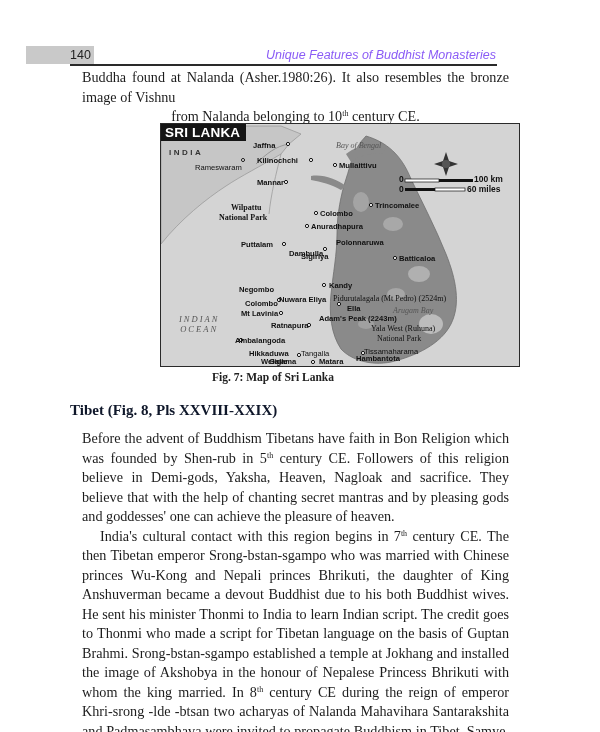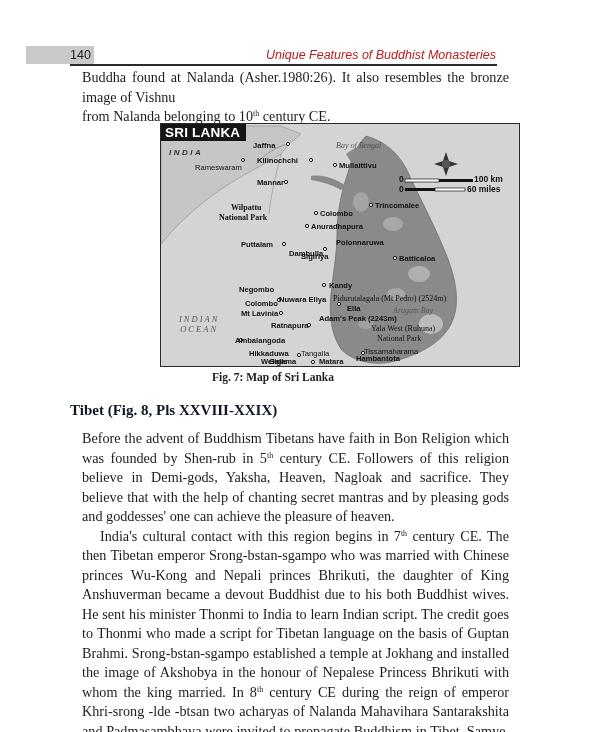--- a/index.html
+++ b/index.html
@@ -12,21 +12,21 @@
   }
   .head-tab {
     position: absolute; left: 26px; top: 1px; width: 56px; height: 18px; background: #c9c9c9;
   }
   .page-no {
     position: absolute; left: 70px; top: 1px; font-family: "Liberation Sans", "DejaVu Sans", sans-serif;
     font-size: 12.5px; color: #222; background: #c9c9c9; padding: 1px 3px 0 0; height: 17px; line-height: 17px;
   }
   .head-title {
     position: absolute; right: 104px; top: 2px; font-family: "Liberation Sans", "DejaVu Sans", sans-serif;
-    font-style: italic; font-size: 12.5px; color: #b91c1c; line-height: 16px;
+    font-style: italic; font-size: 12.5px; color: #8b5cf6; line-height: 16px;
   }
   .head-rule {
     position: absolute; left: 70px; top: 19px; width: 427px; height: 1.5px; background: #2a2a2a;
   }
   .text {
     position: absolute; left: 70px; width: 427px; font-size: 14.2px; line-height: 19.5px;
     text-align: justify;
     margin-left: 12px;
   }
   .text p { margin: 0; }
@@ -43,21 +43,21 @@
     font-family: "Liberation Sans", "DejaVu Sans", sans-serif; font-weight: bold; font-size: 13.5px;
     padding: 1px 6px 1px 4px; letter-spacing: 0.2px;
   }
   .lbl {
     position: absolute; font-family: "Liberation Sans", "DejaVu Sans", sans-serif; font-size: 7.6px;
     font-weight: bold; color: #111; white-space: nowrap; line-height: 9px;
   }
   .lbl.serif { font-family: "Liberation Serif", "DejaVu Serif", serif; font-weight: bold; font-size: 8px; }
   .lbl.sea { font-family: "Liberation Serif", "DejaVu Serif", serif; font-style: italic; font-weight: normal; color: #555; font-size: 8px; }
   .lbl.ocean { font-family: "Liberation Serif", "DejaVu Serif", serif; font-style: italic; font-weight: normal; color: #555; font-size: 8.5px; letter-spacing: 2px; line-height: 10px; text-align: center; }
-  .lbl.country { letter-spacing: 2.5px; font-size: 8px; color: #333; font-style: italic; }
+  .lbl.country { letter-spacing: 2.5px; font-size: 8px; color: #333; }
   .caption {
     position: absolute; top: 371px; left: 0; width: 496px; text-align: center;
     font-size: 11.5px; font-weight: bold; color: #222;
   }
   .caption span { margin-left: 50px; }
   .section-heading {
     position: absolute; top: 402px; left: 70px; font-size: 15px; font-weight: bold; color: #0f172a;
   }
   .body { top: 429px; }
 </style>
@@ -66,21 +66,21 @@
 
 <div class="running-head">
   <div class="head-tab"></div>
   <div class="page-no">140</div>
   <div class="head-title">Unique Features of Buddhist Monasteries</div>
   <div class="head-rule"></div>
 </div>
 
 <div class="text intro">
   <p><span>Buddha found at Nalanda (Asher.1980:26). It also resembles the bronze image of Vishnu</span></p>
-  <p style="text-align:left"><span>from Nalanda belonging to 10</span><sup>th</sup><span> century CE.</span></p>
+  <p style="text-align:center"><span>from Nalanda belonging to 10</span><sup>th</sup><span> century CE.</span></p>
 </div>
 
 <div class="figure">
   <svg width="358" height="242" viewBox="0 0 358 242">
     <rect x="0" y="0" width="358" height="242" fill="#d4d4d4"></rect>
 
     <path d="M0,120 C20,95 45,75 65,62 C80,52 100,42 120,30 L128,20 L140,10 L120,2 L0,2 Z" fill="#c6c6c6" stroke="#9a9a9a" stroke-width="0.8"></path>
     <path d="M95,40 C105,30 115,22 128,20" fill="none" stroke="#8a8a8a" stroke-width="0.8"></path>
     <path d="M120,30 C115,50 110,70 108,90" fill="none" stroke="#8a8a8a" stroke-width="0.6"></path>
 

